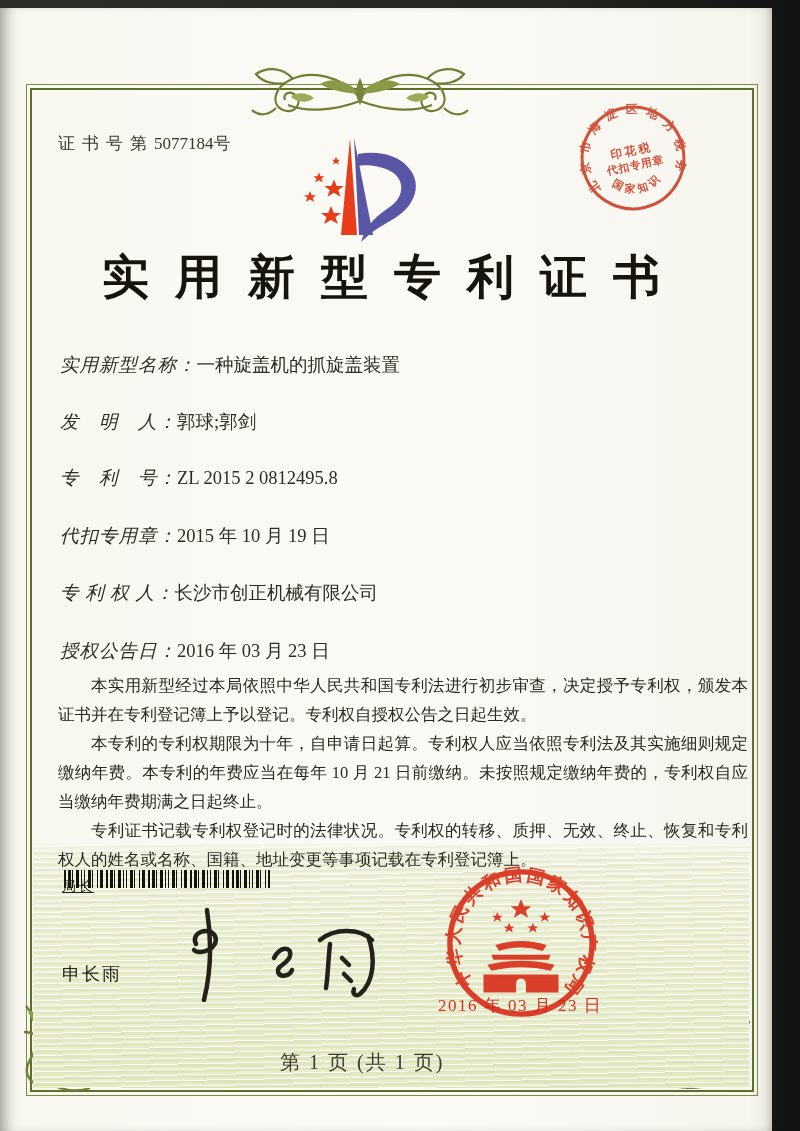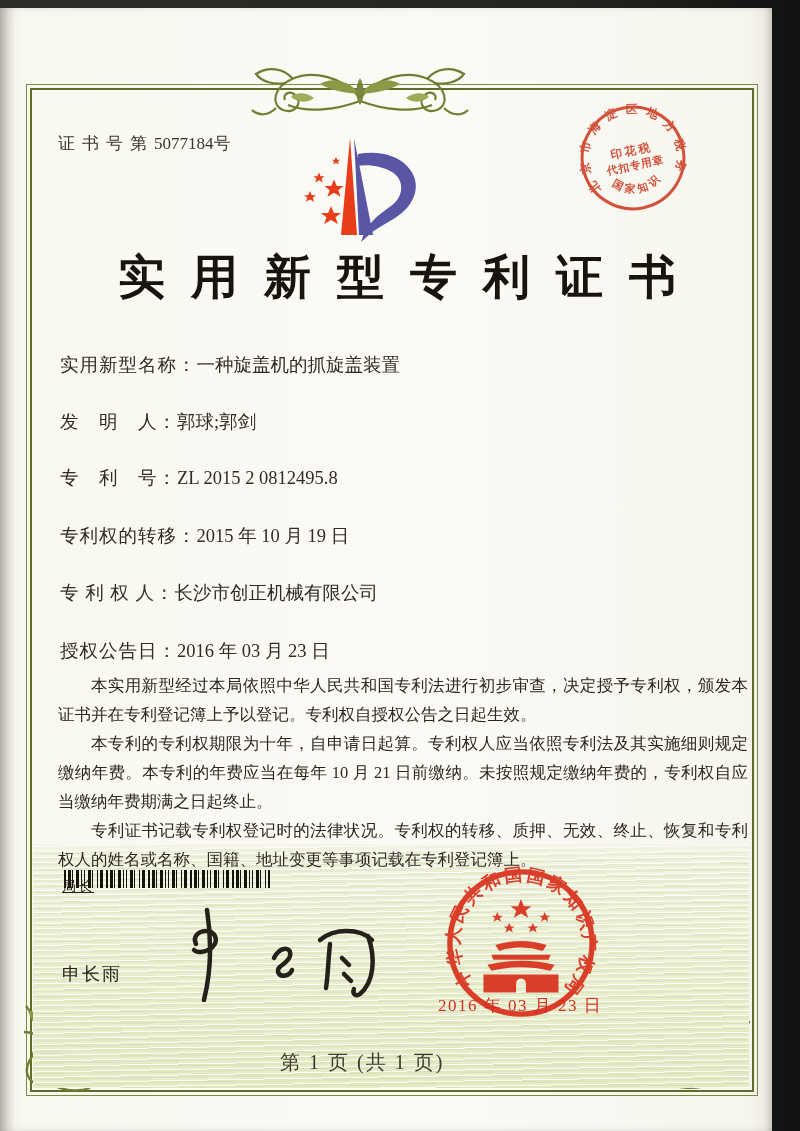--- a/index.html
+++ b/index.html
@@ -29,26 +29,26 @@
       linear-gradient(180deg,#f4f4e4 0%,#eef1d6 45%,#e7ecc9 100%);
     box-shadow:inset 0 12px 14px -9px #faf9f2;
   }
   
   .cert-no{
     position:absolute;left:58px;top:124px;font-size:17px;color:#3a362c;
   }
   .cert-no .sp{letter-spacing:7px;font-family:Liberation Mono, monospace;}
   .title{
     position:absolute;left:50%;top:238px;transform:translateX(-50%);
-    margin-left:24px;white-space:nowrap;
+    margin-left:8px;white-space:nowrap;
     font-size:47px;font-weight:700;letter-spacing:26px;color:#17140e;
   }
   
   .field{position:absolute;left:60px;font-size:18.5px;color:#2f2c23;white-space:nowrap;}
-  .field .flabel{letter-spacing:1px;}
+  .field .flabel{letter-spacing:1px;font-style:italic;}
   
   .body-text{
     position:absolute;left:58px;top:663px;width:690px;
     font-size:16.5px;line-height:29px;color:#2b281f;text-align:justify;
   }
   .body-text p{margin:0;text-indent:2em;}
   
   .barcode{
     position:absolute;left:64px;top:862px;width:206px;height:18px;
     background:repeating-linear-gradient(90deg,
@@ -162,21 +162,21 @@
   <div class="field" style="top:344px">
     <span class="flabel">实用新型名称：</span><span class="fvalue">一种旋盖机的抓旋盖装置</span>
   </div>
   <div class="field" style="top:401px">
     <span class="flabel">发　明　人：</span><span class="fvalue">郭球;郭剑</span>
   </div>
   <div class="field" style="top:457px">
     <span class="flabel">专　利　号：</span><span class="fvalue">ZL 2015 2 0812495.8</span>
   </div>
   <div class="field" style="top:515px">
-    <span class="flabel">专利权的转移：</span><span class="fvalue">2015 年 10 月 19 日</span>
+    <span class="flabel">代扣专用章：</span><span class="fvalue">2015 年 10 月 19 日</span>
   </div>
   <div class="field" style="top:572px">
     <span class="flabel">专 利 权 人：</span><span class="fvalue">长沙市创正机械有限公司</span>
   </div>
   <div class="field" style="top:630px">
     <span class="flabel">授权公告日：</span><span class="fvalue">2016 年 03 月 23 日</span>
   </div>
 
   <div class="body-text">
     <p>本实用新型经过本局依照中华人民共和国专利法进行初步审查，决定授予专利权，颁发本证书并在专利登记簿上予以登记。专利权自授权公告之日起生效。</p>

